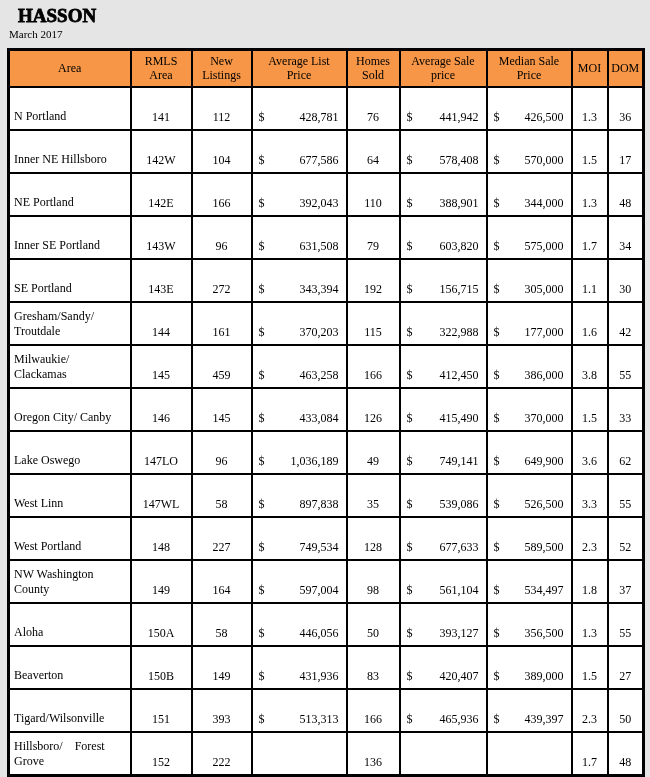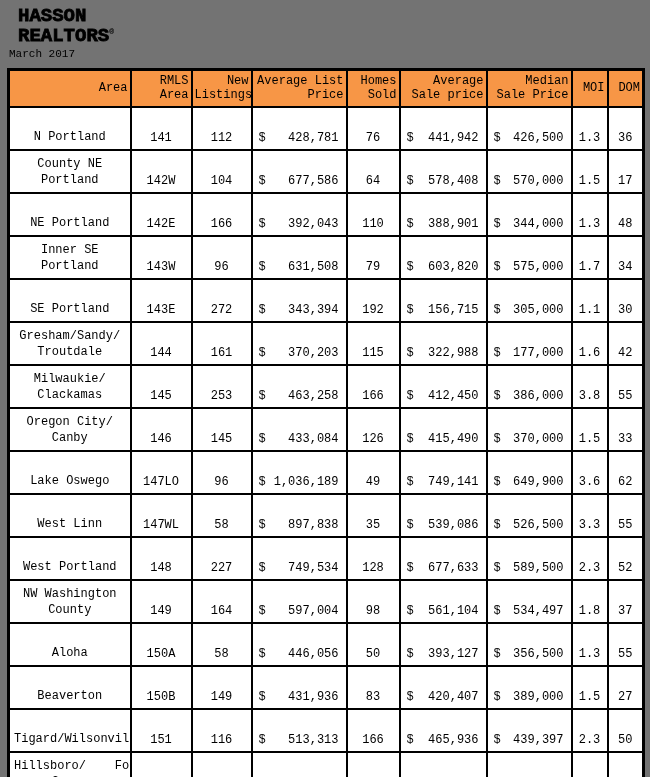--- a/index.html
+++ b/index.html
@@ -1,21 +1,21 @@
 <!DOCTYPE html>
 <html><head>
 <meta charset="utf-8">
 <style>
   html, body { margin: 0; padding: 0; background: #ffffff; }
   .page {
     position: relative;
     width: 650px;
     height: 777px;
-    background: #737373;
-    font-family: Liberation Mono, monospace;
+    background: #e5e5e5;
+    font-family: Liberation Serif, serif;
     color: #000;
     overflow: hidden;
   }
   
   .logo {
     margin: 8px 0 2px 18px;
     font-weight: 700;
     font-size: 19px;
     line-height: 16px;
     letter-spacing: 0px;
@@ -43,52 +43,51 @@
   table.market th, table.market td {
     border: 2px solid #000;
     font-size: 12px;
     color: #000;
     overflow: hidden;
   }
   thead th {
     background: #F79646;
     height: 31px;
     vertical-align: middle;
-    text-align: right;
+    text-align: center;
     font-weight: 400;
     line-height: 1.15;
     padding: 2px;
   }
   tbody tr.data-row td {
     height: 37px;
     vertical-align: bottom;
     padding: 0 4px 4px 4px;
     background: #ffffff;
   }
   td.area {
-    text-align: center;
+    text-align: left;
     white-space: pre-line;
     line-height: 1.3;
   }
   td.center { text-align: center; }
   td.money .money-wrap {
     display: flex;
     justify-content: space-between;
     align-items: baseline;
     padding: 0 3px 0 2px;
   }
 </style>
 </head>
 <body>
 
 <div class="page">
 
   <div class="logo">
     <div>HASSON</div>
-    <div><span>REALTORS</span><span class="reg">®</span></div>
   </div>
 
   <div class="date-label">March 2017</div>
 
   <table class="market">
     <colgroup>
       <col style="width:122px">
         <col style="width:61px">
         <col style="width:60px">
       <col style="width:95px">
@@ -132,21 +131,21 @@
           <td class="money">
             <div class="money-wrap">
               <span>$</span>
               <span>426,500</span>
             </div>
           </td>
           <td class="center">1.3</td>
           <td class="center">36</td>
         </tr>
         <tr class="data-row">
-          <td class="area">County NE Portland</td>
+          <td class="area">Inner NE Hillsboro</td>
           <td class="center">142W</td>
           <td class="center">104</td>
           <td class="money">
             <div class="money-wrap">
               <span>$</span>
               <span>677,586</span>
             </div>
           </td>
           <td class="center">64</td>
           <td class="money">
@@ -266,21 +265,21 @@
               <span>177,000</span>
             </div>
           </td>
           <td class="center">1.6</td>
           <td class="center">42</td>
         </tr>
         <tr class="data-row">
           <td class="area">Milwaukie/
 Clackamas</td>
           <td class="center">145</td>
-          <td class="center">253</td>
+          <td class="center">459</td>
           <td class="money">
             <div class="money-wrap">
               <span>$</span>
               <span>463,258</span>
             </div>
           </td>
           <td class="center">166</td>
           <td class="money">
             <div class="money-wrap">
               <span>$</span>
@@ -475,21 +474,21 @@
               <span>$</span>
               <span>389,000</span>
             </div>
           </td>
           <td class="center">1.5</td>
           <td class="center">27</td>
         </tr>
         <tr class="data-row">
           <td class="area">Tigard/Wilsonville</td>
           <td class="center">151</td>
-          <td class="center">116</td>
+          <td class="center">393</td>
           <td class="money">
             <div class="money-wrap">
               <span>$</span>
               <span>513,313</span>
             </div>
           </td>
           <td class="center">166</td>
           <td class="money">
             <div class="money-wrap">
               <span>$</span>

